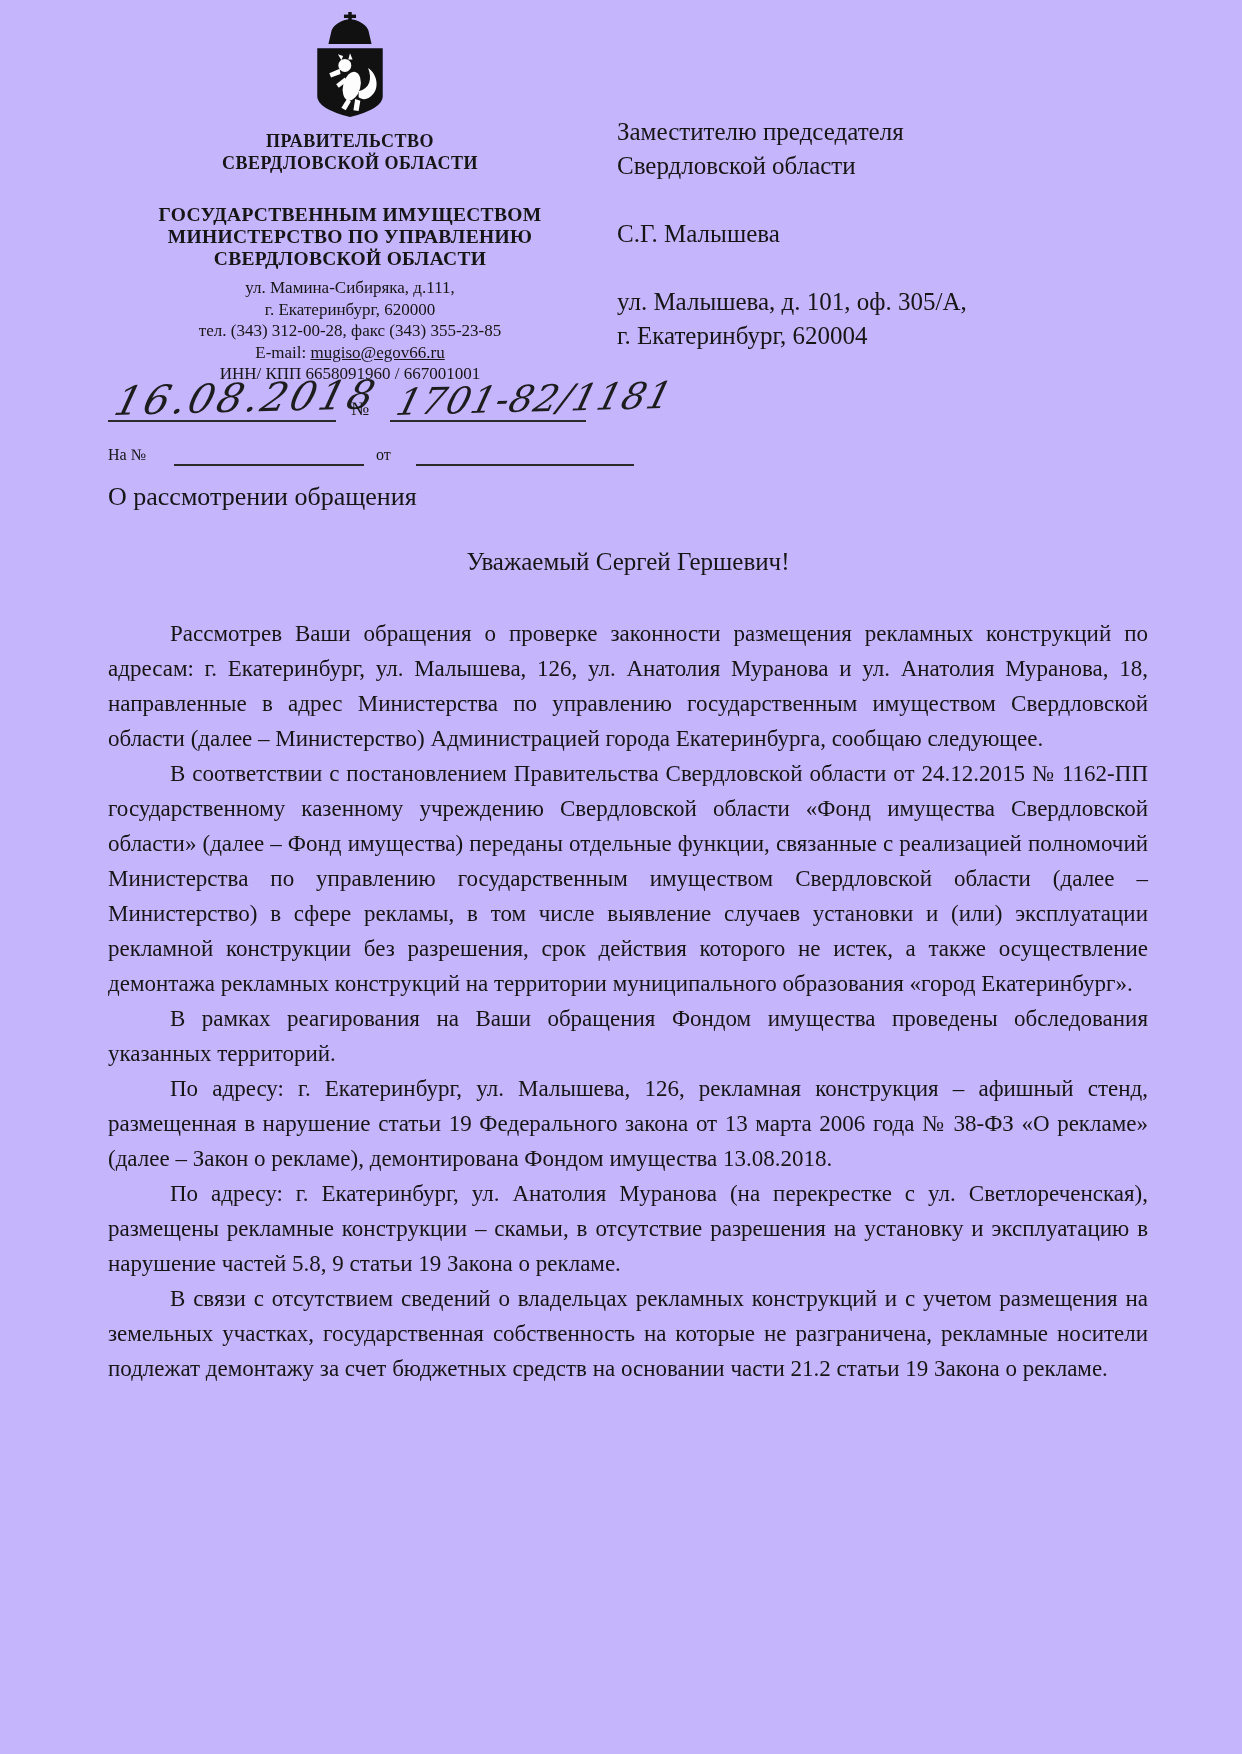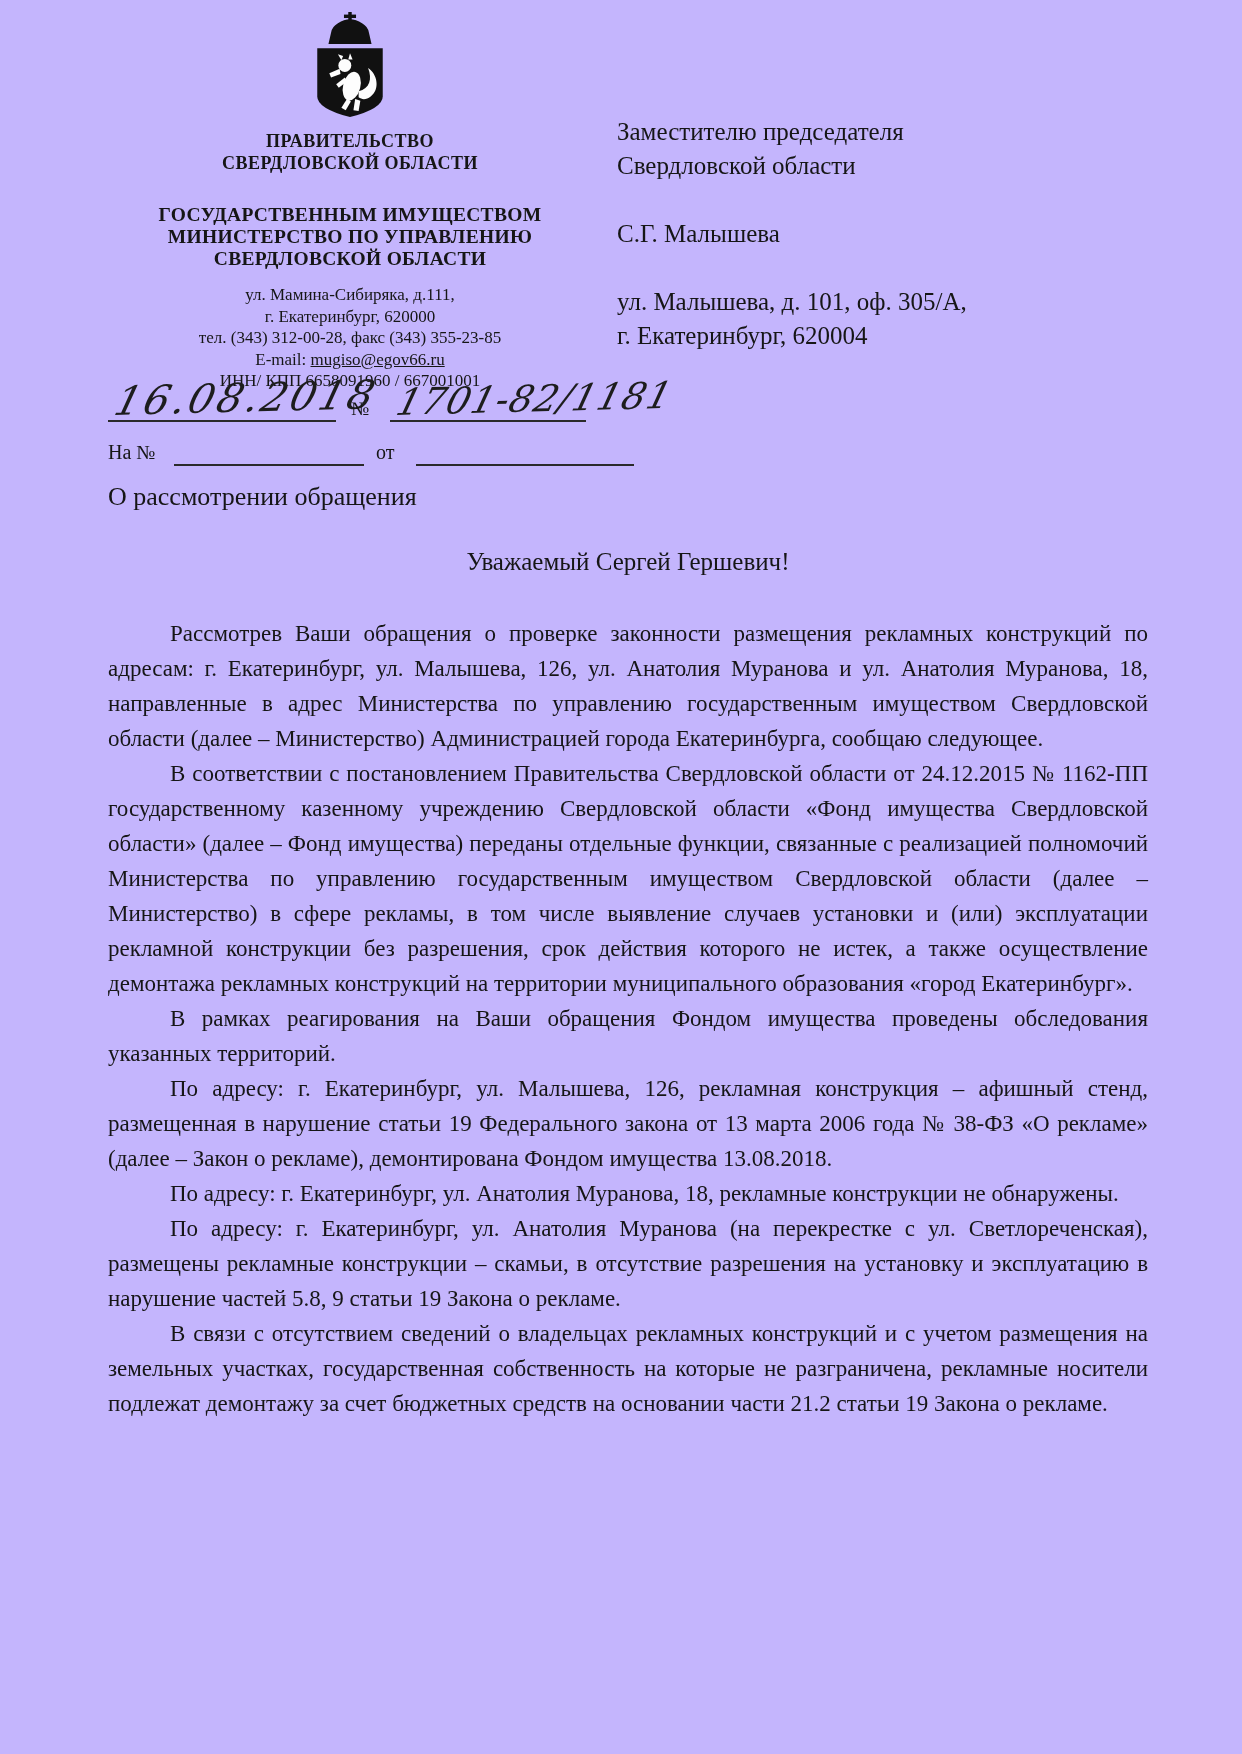--- a/index.html
+++ b/index.html
@@ -15,21 +15,21 @@
 
   
   .lh-left {
     position:absolute; left:105px; top:12px; width:490px;
     text-align:center;
   }
   .emblem { display:block; margin:0 auto 6px auto; }
   .gov-line { font-weight:bold; font-size:18px; line-height:22px; letter-spacing:.5px; }
   .ministry-block { margin-top:30px; }
   .ministry-line { font-weight:bold; font-size:19.5px; line-height:22px; letter-spacing:.3px; }
-  .contact-block { margin-top:14px; }
+  .contact-block { margin-top:7px; }
   .contact-line { font-size:17px; line-height:21.5px; }
   .email-link { text-decoration:underline; }
 
   
   .ref-row {
     position:absolute; left:108px; top:352px; width:480px; height:70px;
   }
   .ref-underline {
     position:absolute; bottom:0; border-bottom:2px solid #2a2a2a;
   }
@@ -37,21 +37,21 @@
   .ref-underline.num-line  { left:282px; width:196px; }
   .no-sign { position:absolute; left:243px; bottom:2px; font-size:19px; }
   .hand {
     position:absolute; bottom:-4px; left:2px; white-space:nowrap;
     font-family:"DejaVu Serif", serif; font-style:italic;
     font-size:40px; letter-spacing:3px; color:#1d1d1d;
     transform:skewX(-16deg) rotate(-1.5deg); transform-origin:left bottom;
   }
   .hand.num { font-size:37px; letter-spacing:1px; }
 
-  .na-row { position:absolute; left:108px; top:438px; width:480px; height:28px; font-size:20px; }
+  .na-row { position:absolute; left:108px; top:438px; width:480px; height:28px; font-size:16px; }
   .na-label { position:absolute; left:0; bottom:2px; }
   .na-line1 { position:absolute; left:66px; width:190px; bottom:0; border-bottom:2px solid #2a2a2a; }
   .ot-label { position:absolute; left:268px; bottom:2px; }
   .na-line2 { position:absolute; left:308px; width:218px; bottom:0; border-bottom:2px solid #2a2a2a; }
 
   .subject {
     position:absolute; left:108px; top:482px;
     font-size:26px;
   }
 
@@ -150,18 +150,17 @@
     <div>ул. Малышева, д. 101, оф. 305/А,</div>
     <div>г. Екатеринбург, 620004</div>
   </div>
 
   <div class="letter-body">
     <div class="salutation">Уважаемый Сергей Гершевич!</div>
     <p class="para">Рассмотрев Ваши обращения о проверке законности размещения рекламных конструкций по адресам: г. Екатеринбург, ул. Малышева, 126, ул. Анатолия Муранова и ул. Анатолия Муранова, 18, направленные в адрес Министерства по управлению государственным имуществом Свердловской области (далее – Министерство) Администрацией города Екатеринбурга, сообщаю следующее.</p>
     <p class="para">В соответствии с постановлением Правительства Свердловской области от 24.12.2015 № 1162-ПП государственному казенному учреждению Свердловской области «Фонд имущества Свердловской области» (далее – Фонд имущества) переданы отдельные функции, связанные с реализацией полномочий Министерства по управлению государственным имуществом Свердловской области (далее – Министерство) в сфере рекламы, в том числе выявление случаев установки и (или) эксплуатации рекламной конструкции без разрешения, срок действия которого не истек, а также осуществление демонтажа рекламных конструкций на территории муниципального образования «город Екатеринбург».</p>
     <p class="para">В рамках реагирования на Ваши обращения Фондом имущества проведены обследования указанных территорий.</p>
     <p class="para">По адресу: г. Екатеринбург, ул. Малышева, 126, рекламная конструкция – афишный стенд, размещенная в нарушение статьи 19 Федерального закона от 13 марта 2006 года № 38-ФЗ «О рекламе» (далее – Закон о рекламе), демонтирована Фондом имущества 13.08.2018.</p>
-    <p class="para">По адресу: г. Екатеринбург, ул. Анатолия Муранова, 18, рекламные конструкции не обнаружены.</p>
     <p class="para">По адресу: г. Екатеринбург, ул. Анатолия Муранова (на перекрестке с ул. Светлореченская), размещены рекламные конструкции – скамьи, в отсутствие разрешения на установку и эксплуатацию в нарушение частей 5.8, 9 статьи 19 Закона о рекламе.</p>
     <p class="para">В связи с отсутствием сведений о владельцах рекламных конструкций и с учетом размещения на земельных участках, государственная собственность на которые не разграничена, рекламные носители подлежат демонтажу за счет бюджетных средств на основании части 21.2 статьи 19 Закона о рекламе.</p>
   </div>
 
 </div>
 
 </body></html>

